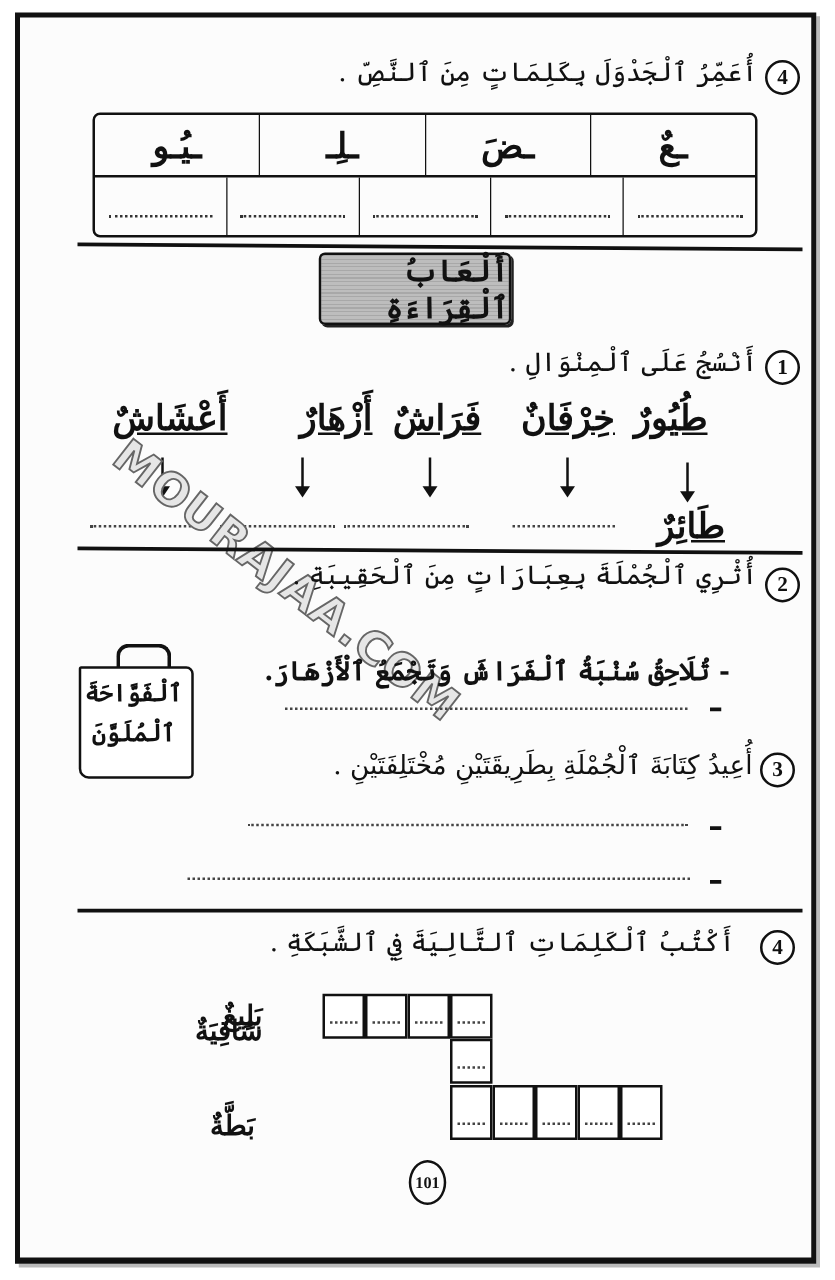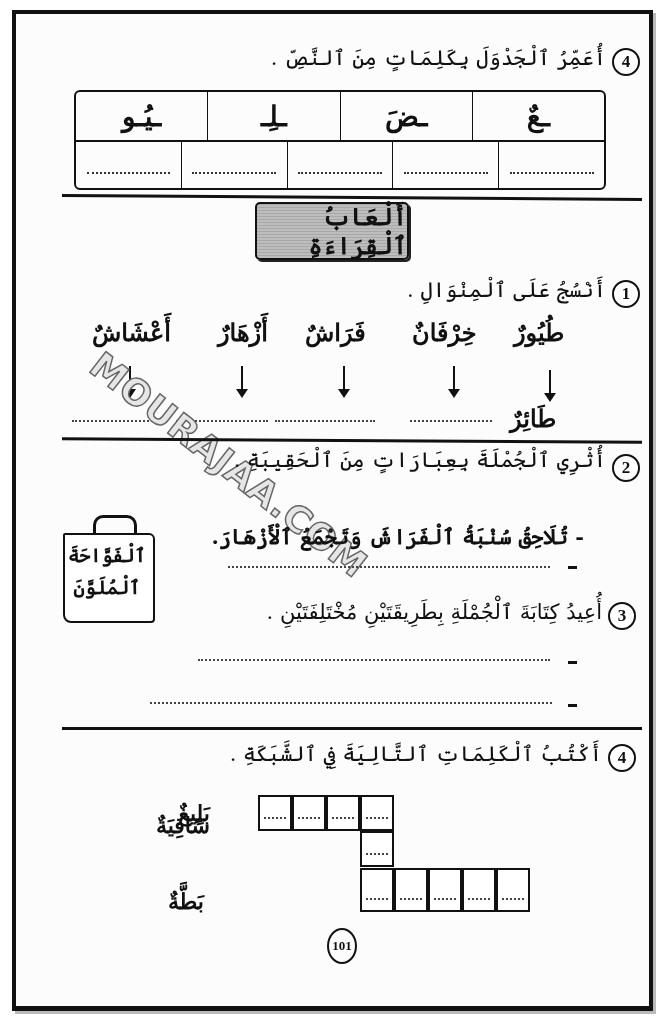--- a/index.html
+++ b/index.html
@@ -21,21 +21,21 @@
   .wtable .row + .row { border-top:2px solid #111; }
   .wtable .cell { flex:1; border-left:1.5px solid #111; display:flex; align-items:center; justify-content:center;
                   font-size:28px; font-weight:bold; }
   .wtable .cell:last-child { border-left:none; }
   .dots { width:80%; border-bottom:2px dotted #333; height:0; margin-top:14px; }
   
   .banner { position:absolute; left:255px; top:202px; width:150px; height:54px; border:2px solid #111;
             border-radius:5px; background:repeating-linear-gradient(0deg,#bdbdbd 0,#bdbdbd 2px,#a8a8a8 2px,#a8a8a8 3px);
             display:flex; align-items:center; justify-content:center; font-size:24px; font-weight:bold;
             box-shadow:2px 2px 0 #222; }
-  .word { position:absolute; font-size:24px; font-weight:bold; text-align:left; white-space:nowrap; }
+  .word { position:absolute; font-size:28px; font-weight:bold; text-align:right; white-space:nowrap;text-decoration:underline; }
   .arrow { position:absolute; width:2px; height:26px; background:#111; }
   .arrow::after { content:""; position:absolute; left:-5px; bottom:-6px; border-left:6px solid transparent;
                   border-right:6px solid transparent; border-top:9px solid #111; }
   .dotline { position:absolute; height:0; border-bottom:2px dotted #444; }
   .dash { position:absolute; width:9px; height:3px; background:#111; }
   .sentence { position:absolute; font-size:21px; font-weight:bold; white-space:nowrap; }
   .watermark { position:absolute; left:95px; top:340px; font-family:"DejaVu Sans", sans-serif;
                font-size:36px; font-weight:bold; color:#e6e6e6; letter-spacing:1px;
                -webkit-text-stroke:1.5px #666; transform:rotate(38deg); transform-origin:left center;
                white-space:nowrap; }
@@ -89,21 +89,21 @@
   </div>
 </div>
 
 <div class="divider" style="left:62px; top:196px; width:580px; transform:rotate(0.4deg);"></div>
 
 <div class="banner rtl">أَلْعَابُ ٱلْقِرَاءَةِ</div>
 
 <div class="qnum" style="left:612px; top:280px;">1</div>
 <div class="qtitle rtl" style="right:62px; top:278px;">أَنْسُجُ عَلَى ٱلْمِنْوَالِ .</div>
 
-<div class="word rtl" style="left:514px; top:318px; width:70px;">طُيُورٌ</div>
+<div class="word rtl" style="left:496px; top:318px; width:70px;">طُيُورٌ</div>
 <div class="word rtl" style="left:412px; top:318px; width:80px;">خِرْفَانٌ</div>
 <div class="word rtl" style="left:305px; top:318px; width:80px;">فَرَاشٌ</div>
 <div class="word rtl" style="left:218px; top:318px; width:80px;">أَزْهَارٌ</div>
 <div class="word rtl" style="left:92px; top:318px; width:90px;">أَعْشَاشٌ</div>
 
 <div class="arrow" style="left:549px; top:370px;"></div>
 <div class="arrow" style="left:453px; top:366px;"></div>
 <div class="arrow" style="left:343px; top:366px;"></div>
 <div class="arrow" style="left:241px; top:366px;"></div>
 <div class="arrow" style="left:129px; top:366px;"></div>
@@ -136,21 +136,21 @@
 <div class="qnum" style="left:608px; top:602px;">3</div>
 <div class="qtitle rtl" style="right:66px; top:600px;">أُعِيدُ كِتَابَةَ ٱلْجُمْلَةِ بِطَرِيقَتَيْنِ مُخْتَلِفَتَيْنِ .</div>
 <div class="dotline" style="left:198px; top:659px; width:352px;"></div>
 <div class="dash" style="left:568px; top:661px;"></div>
 <div class="dotline" style="left:150px; top:702px; width:402px;"></div>
 <div class="dash" style="left:568px; top:704px;"></div>
 
 <div class="divider" style="left:62px; top:727px; width:580px;"></div>
 
 <div class="qnum" style="left:608px; top:744px;">4</div>
-<div class="qtitle rtl" style="right:66px; top:742px;">أَكْتُبُ ٱلْكَلِمَاتِ ٱلتَّالِيَةَ فِي ٱلشَّبَكَةِ .</div>
+<div class="qtitle rtl" style="right:80px; top:742px;">أَكْتُبُ ٱلْكَلِمَاتِ ٱلتَّالِيَةَ فِي ٱلشَّبَكَةِ .</div>
 
 <div class="gword rtl" style="right:458px; top:800px;">بَلِيغٌ</div>
 <div class="gword rtl" style="right:458px; top:812px;">سَاقِيَةٌ</div>
 <div class="gword rtl" style="right:464px; top:888px;">بَطَّةٌ</div>
 
 <div>
   <div class="gcell" style="left:258px; top:795px;"></div>
   <div class="gcell" style="left:292px; top:795px;"></div>
   <div class="gcell" style="left:326px; top:795px;"></div>
   <div class="gcell" style="left:360px; top:795px;"></div>

